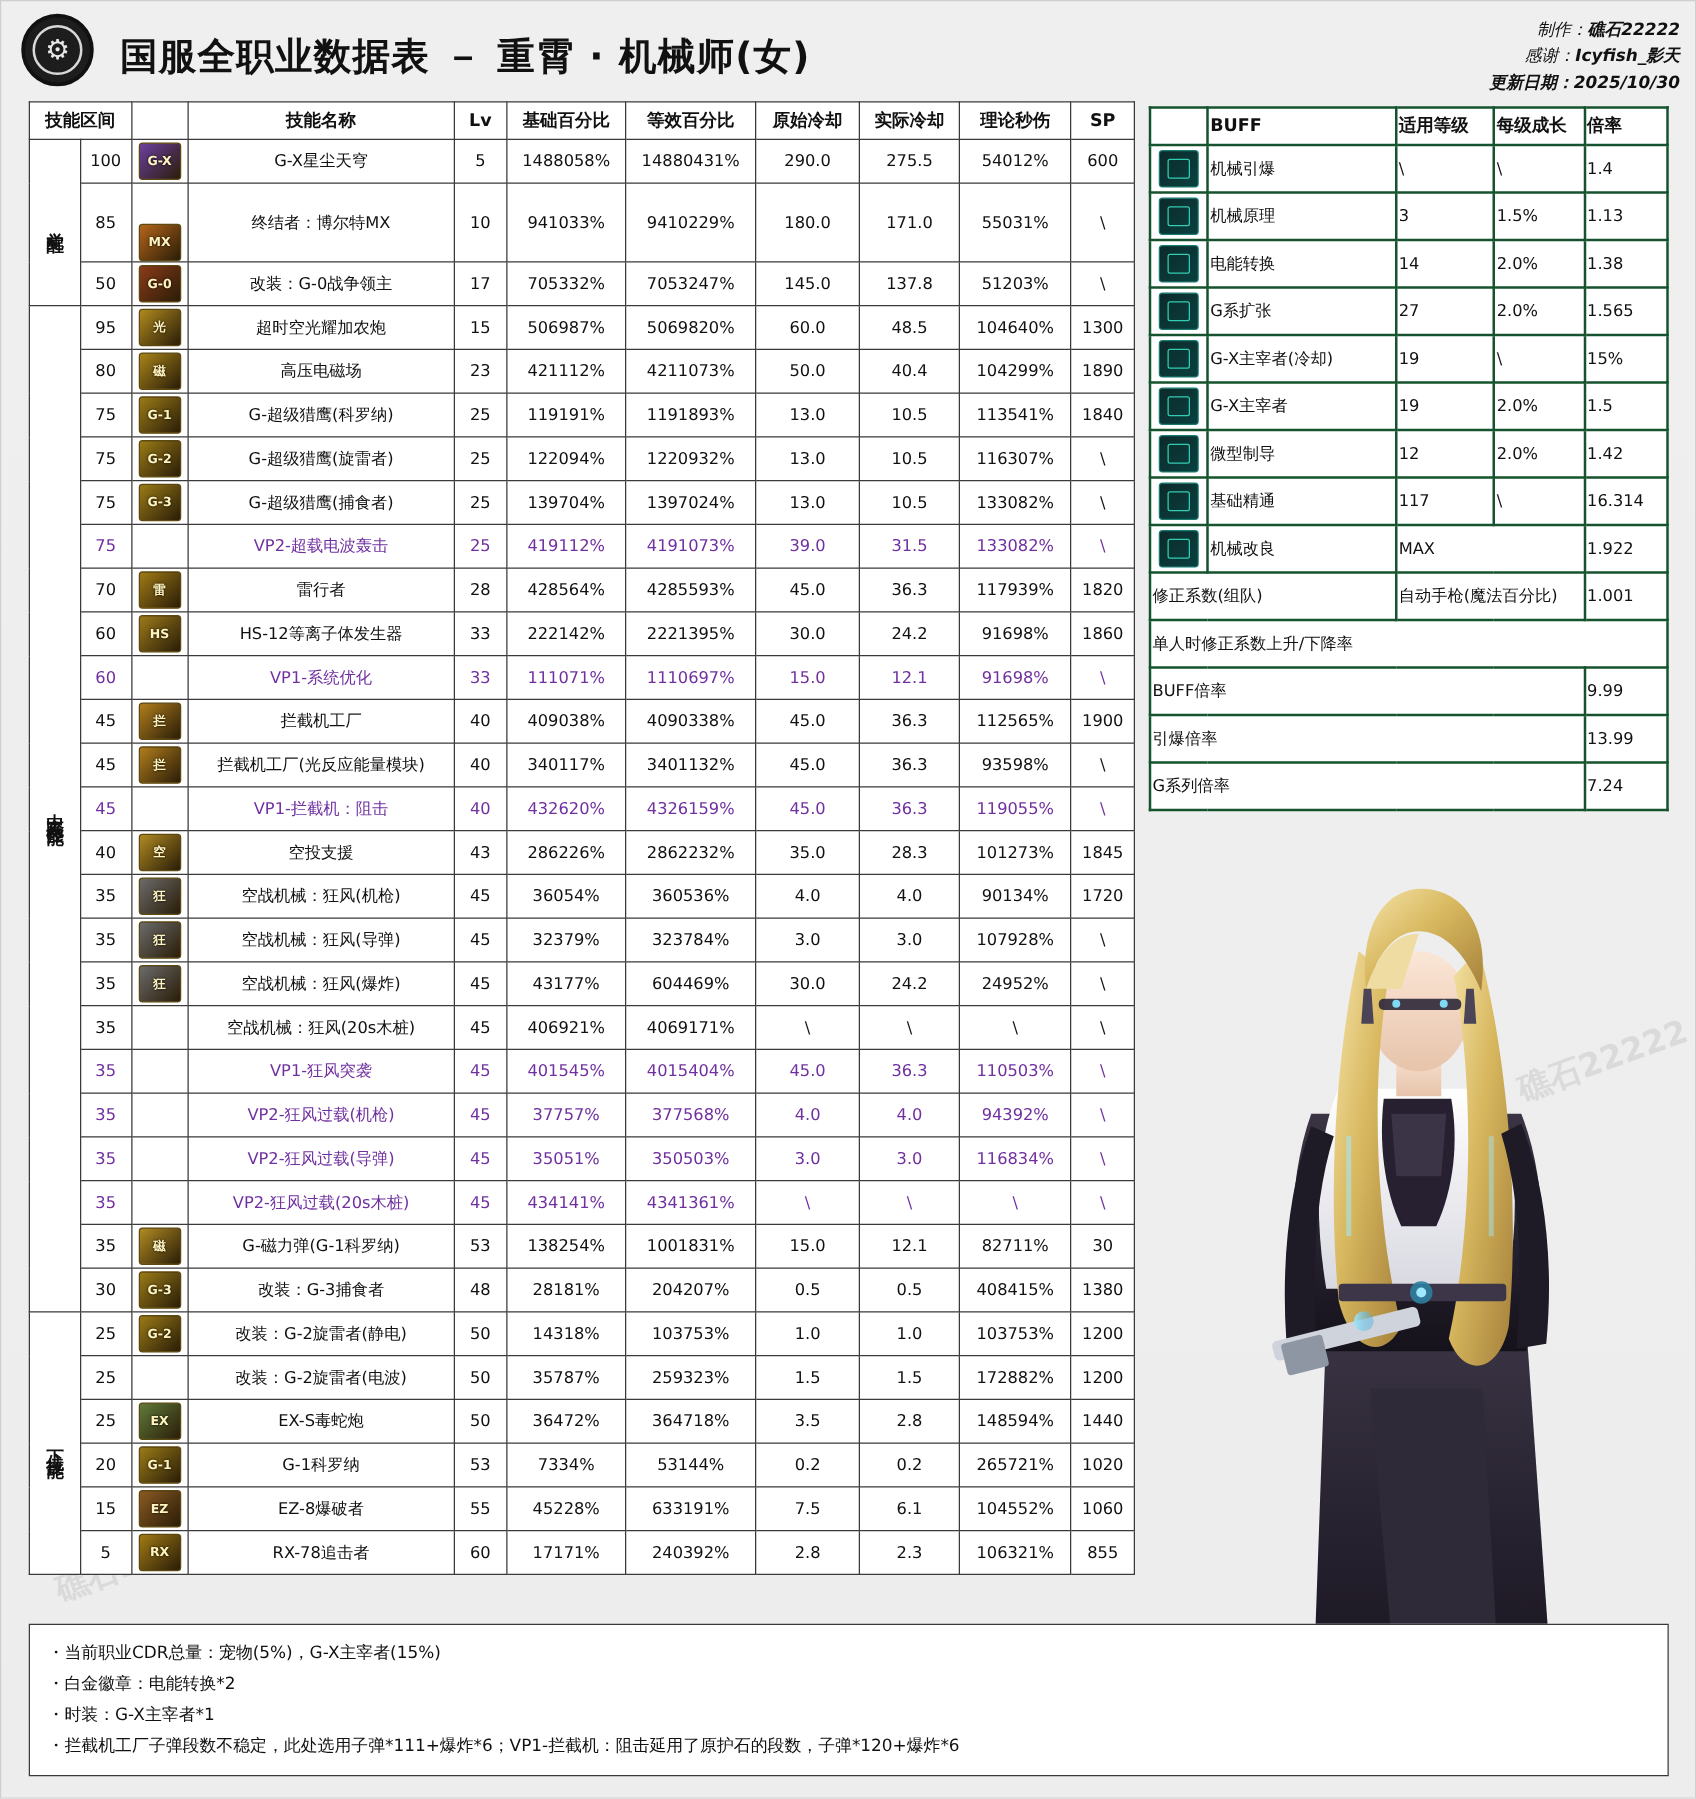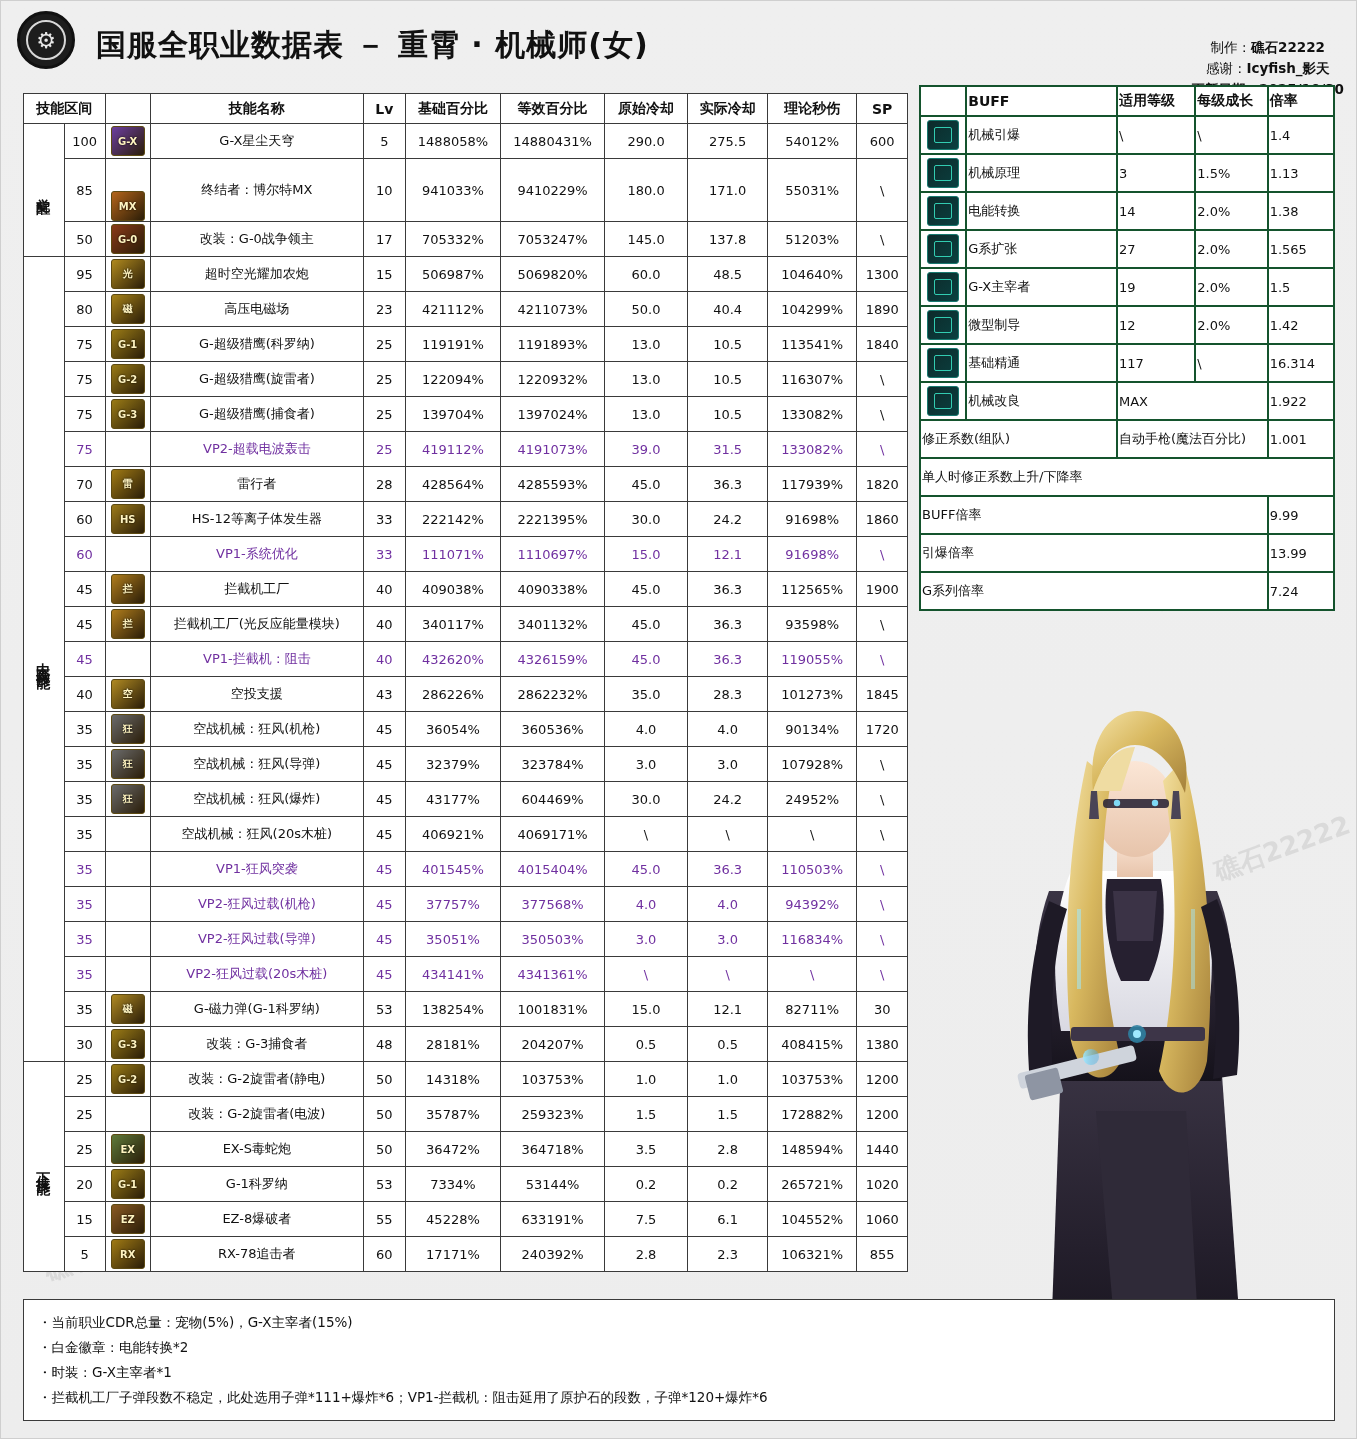--- a/index.html
+++ b/index.html
@@ -48,46 +48,47 @@
     position: absolute;
     left: 95px; top: 24px;
     font-size: 30px;
     font-weight: bold;
     color: #111;
     letter-spacing: 1px;
     font-family: "DejaVu Sans", "Liberation Sans", sans-serif;
   }
   .meta {
     position: absolute;
-    right: 14px; top: 36px;
-    text-align: center;
+    right: 14px; top: 13px;
+    text-align: right;
     font-size: 13.5px;
     color: #111;
     line-height: 21px;
     font-family: "DejaVu Sans", "Liberation Sans", sans-serif;
+    font-style: italic;
   }
   .meta b { font-weight: bold; }
 
   
   .wm {
     position: absolute;
     color: rgba(120,120,120,0.16);
     font-size: 26px;
     font-weight: bold;
     transform: rotate(-20deg);
     font-family: "DejaVu Sans", sans-serif;
     pointer-events: none;
     white-space: nowrap;
   }
 
   
   table { border-collapse: collapse; }
   .skill-table {
     position: absolute;
-    left: 22px; top: 92px;
+    left: 22px; top: 80px;
     width: 885px;
     background: #fff;
     font-size: 13px;
     color: #111;
     font-family: "DejaVu Sans", "Liberation Sans", sans-serif;
   }
   .skill-table th, .skill-table td {
     border: 1px solid #3a3a3a;
     text-align: center;
     height: 35px;
@@ -770,20 +771,29 @@
           <td class="bcol-rate">1.38</td>
         </tr>
         <tr>
           <td class="bcol-icon">
             <div class="bicon"></div>
           </td>
           <td class="bcol-name">G系扩张</td>
           <td class="bcol-lv">27</td>
           <td class="bcol-gr">2.0%</td>
           <td class="bcol-rate">1.565</td>
+        </tr>
+        <tr>
+          <td class="bcol-icon">
+            <div class="bicon"></div>
+          </td>
+          <td class="bcol-name">G-X主宰者(冷却)</td>
+          <td class="bcol-lv">19</td>
+          <td class="bcol-gr">\</td>
+          <td class="bcol-rate">15%</td>
         </tr>
         <tr>
           <td class="bcol-icon">
             <div class="bicon"></div>
           </td>
           <td class="bcol-name">G-X主宰者</td>
           <td class="bcol-lv">19</td>
           <td class="bcol-gr">2.0%</td>
           <td class="bcol-rate">1.5</td>
         </tr>

